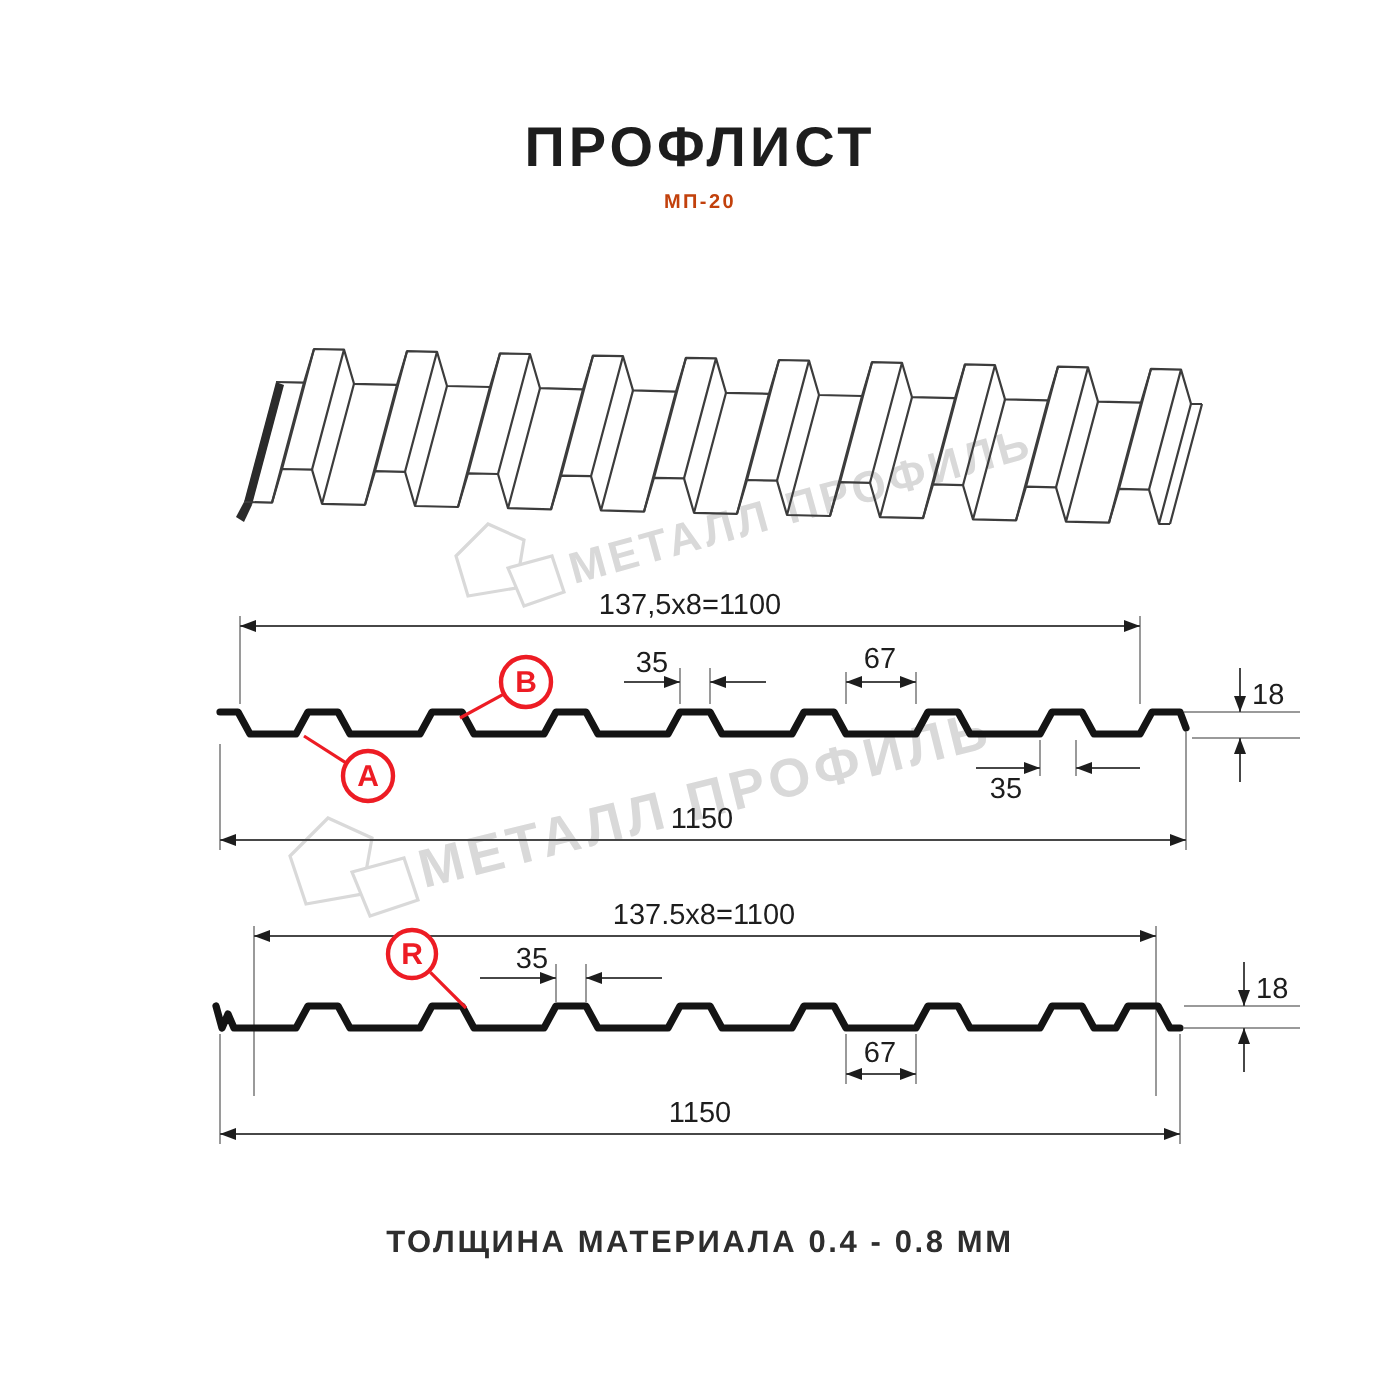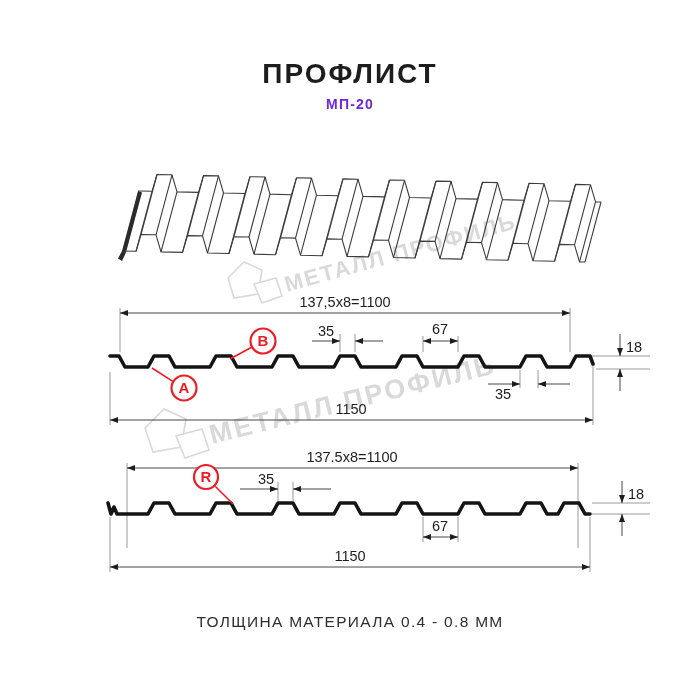--- a/index.html
+++ b/index.html
@@ -1,22 +1,22 @@
 <!DOCTYPE html>
 <html><head>
 <meta charset="utf-8">
 <style>
   html,body{margin:0;padding:0;background:#fff}
   body{width:700px;height:700px;position:relative;overflow:hidden;
        font-family:"Liberation Sans",sans-serif;}
   .header{position:absolute;top:60px;left:0;width:700px;text-align:center;}
   .title{margin:0;font-size:28px;font-weight:800;letter-spacing:2px;color:#1d1d1d;line-height:1;}
-  .subtitle{margin-top:8px;font-size:14px;font-weight:700;letter-spacing:1.2px;color:#6d28d9;}
+  .subtitle{margin-top:8px;font-size:10px;font-weight:700;letter-spacing:1.2px;color:#c2410c;}
   .footer{position:absolute;top:613px;left:0;width:700px;text-align:center;
-          font-size:15.5px;font-weight:400;letter-spacing:1.3px;color:#2e2e2e;}
+          font-size:15.5px;font-weight:700;letter-spacing:1.3px;color:#2e2e2e;}
   #art{position:absolute;left:0;top:0;}
   .wm{font-weight:700;}
   .wm1{font-size:22px;letter-spacing:2px;}
   .wm2{font-size:27px;letter-spacing:2.5px;}
   .wmlogo{fill:#ffffff;stroke-width:1.6;}
   .sheetline{fill:none;stroke:#3c3c3c;stroke-width:1.1;stroke-linejoin:round;}
   .cut{fill:#2b2b2b;stroke:none;}
   .prof{fill:none;stroke:#141414;stroke-width:3.6;stroke-linejoin:round;stroke-linecap:round;}
   .dim{stroke:#474747;stroke-width:1;fill:none;}
   .ext{stroke:#9a9a9a;stroke-width:1;fill:none;}

